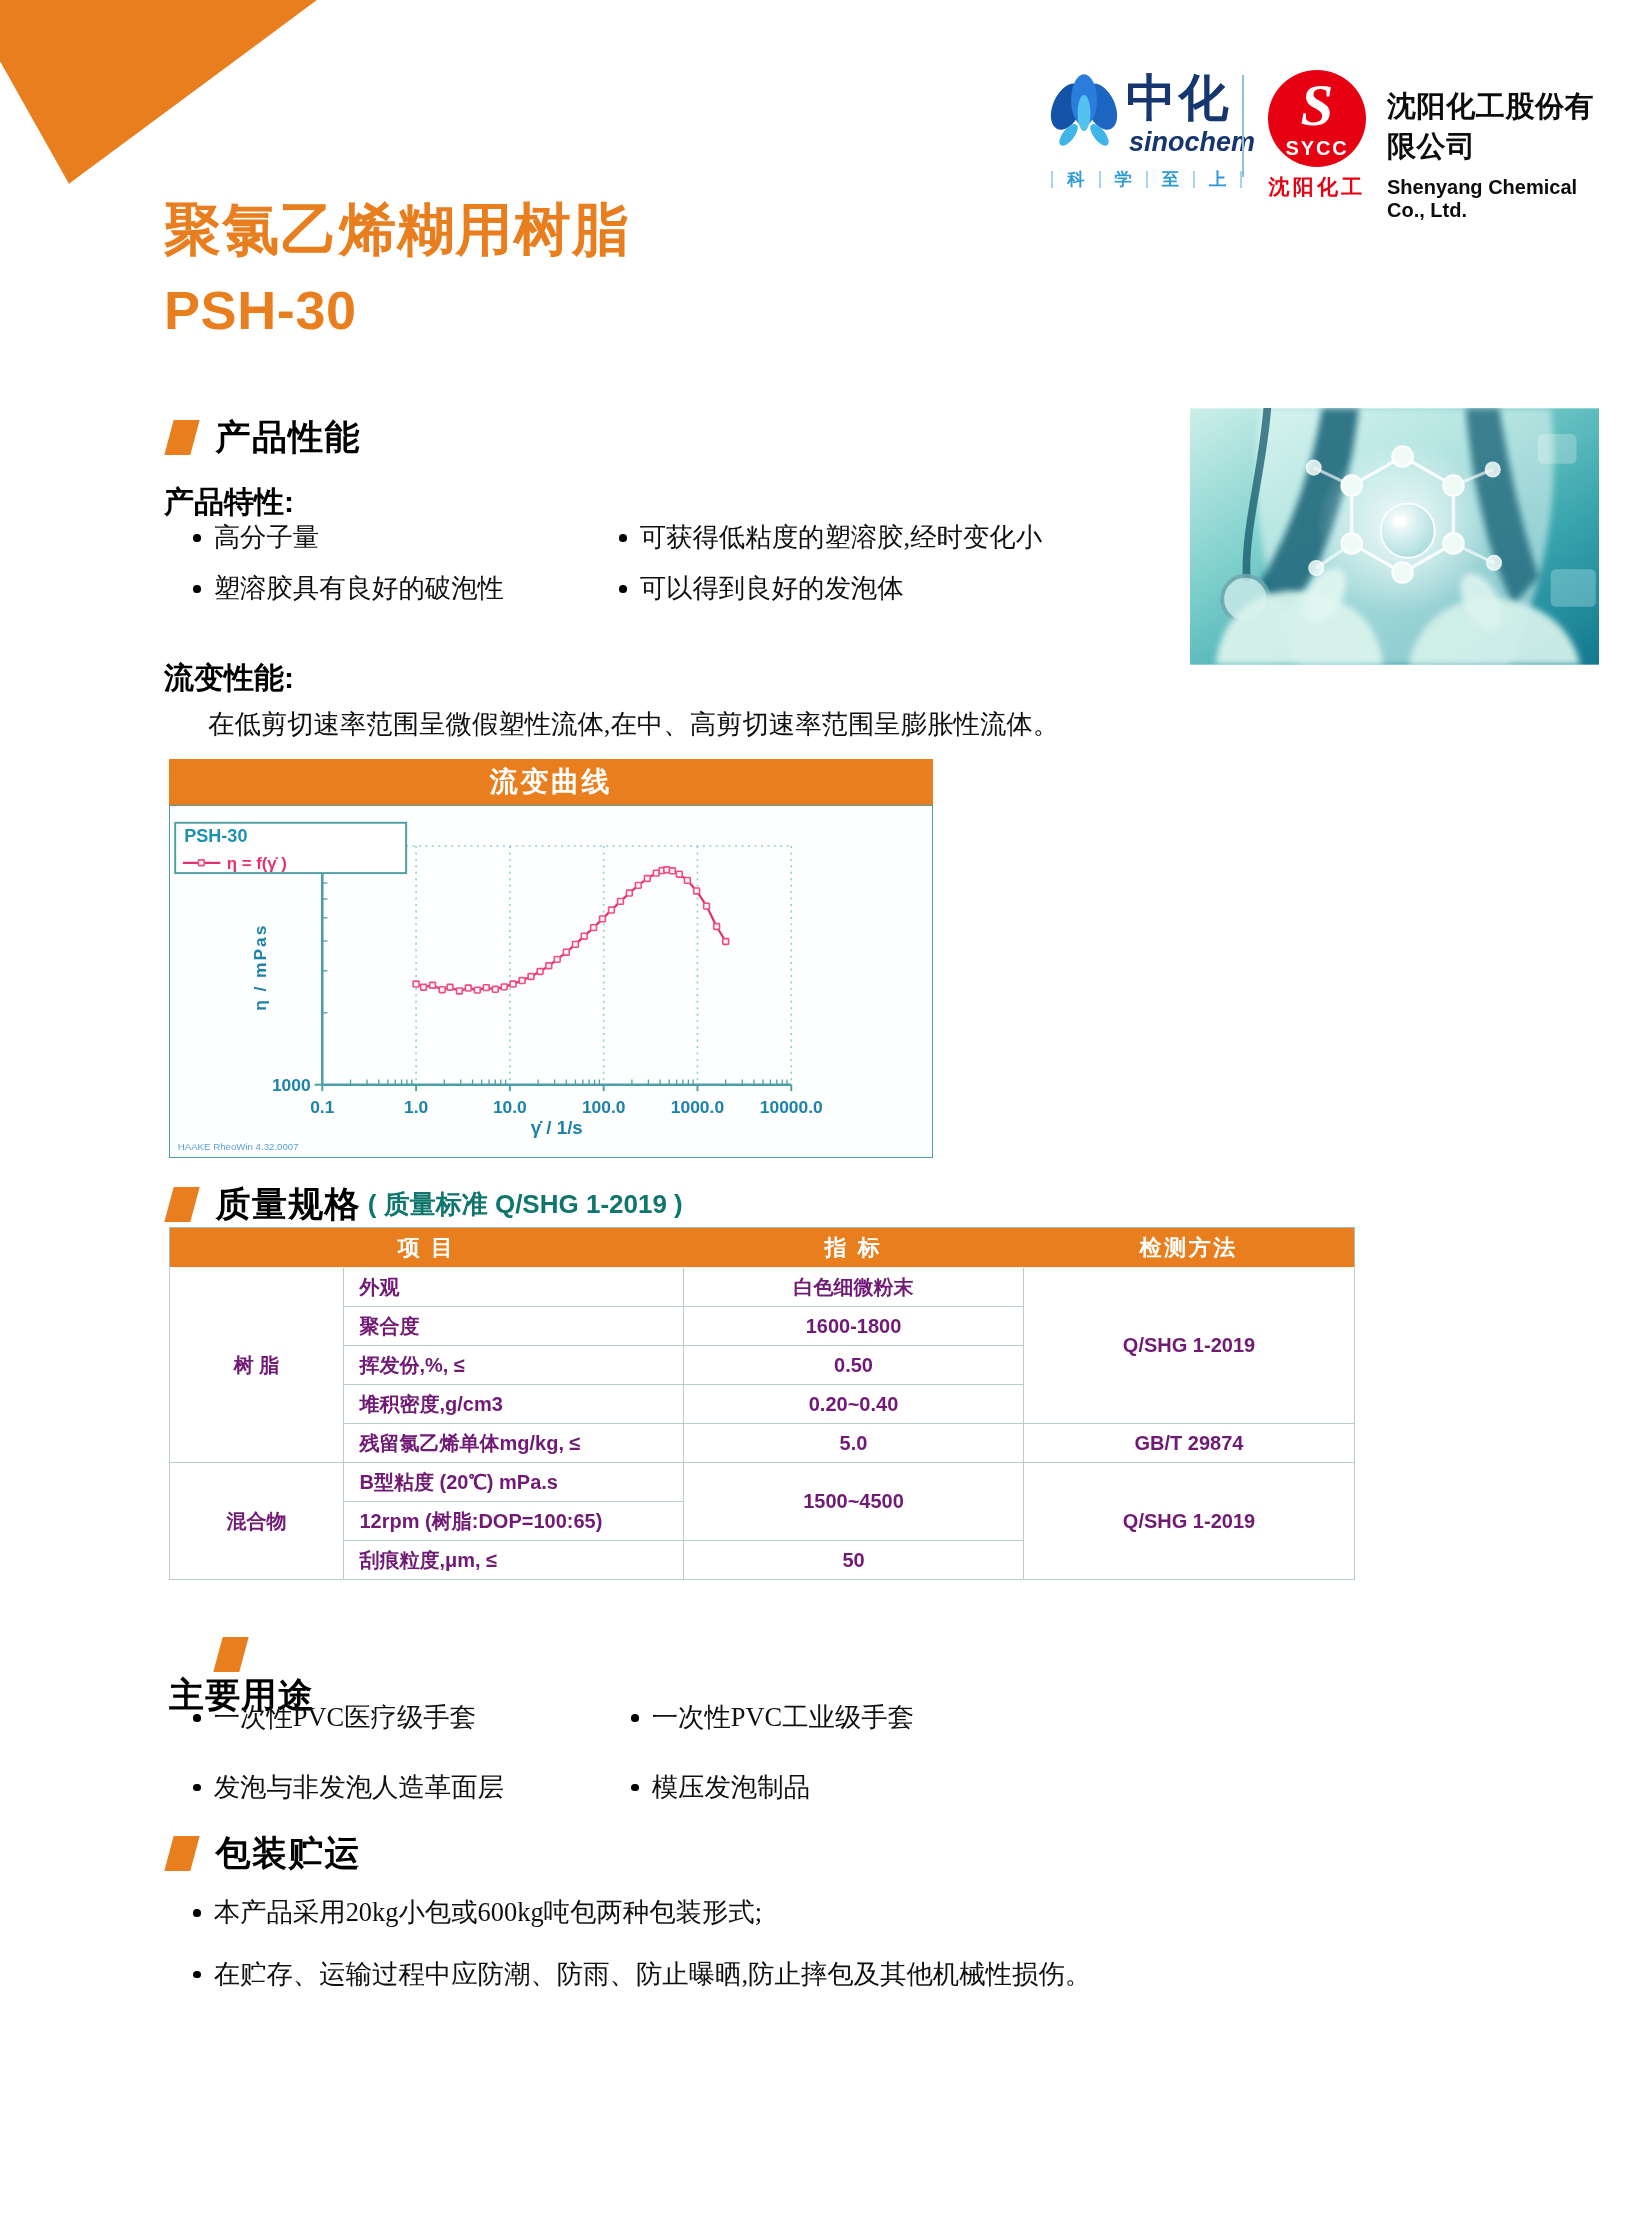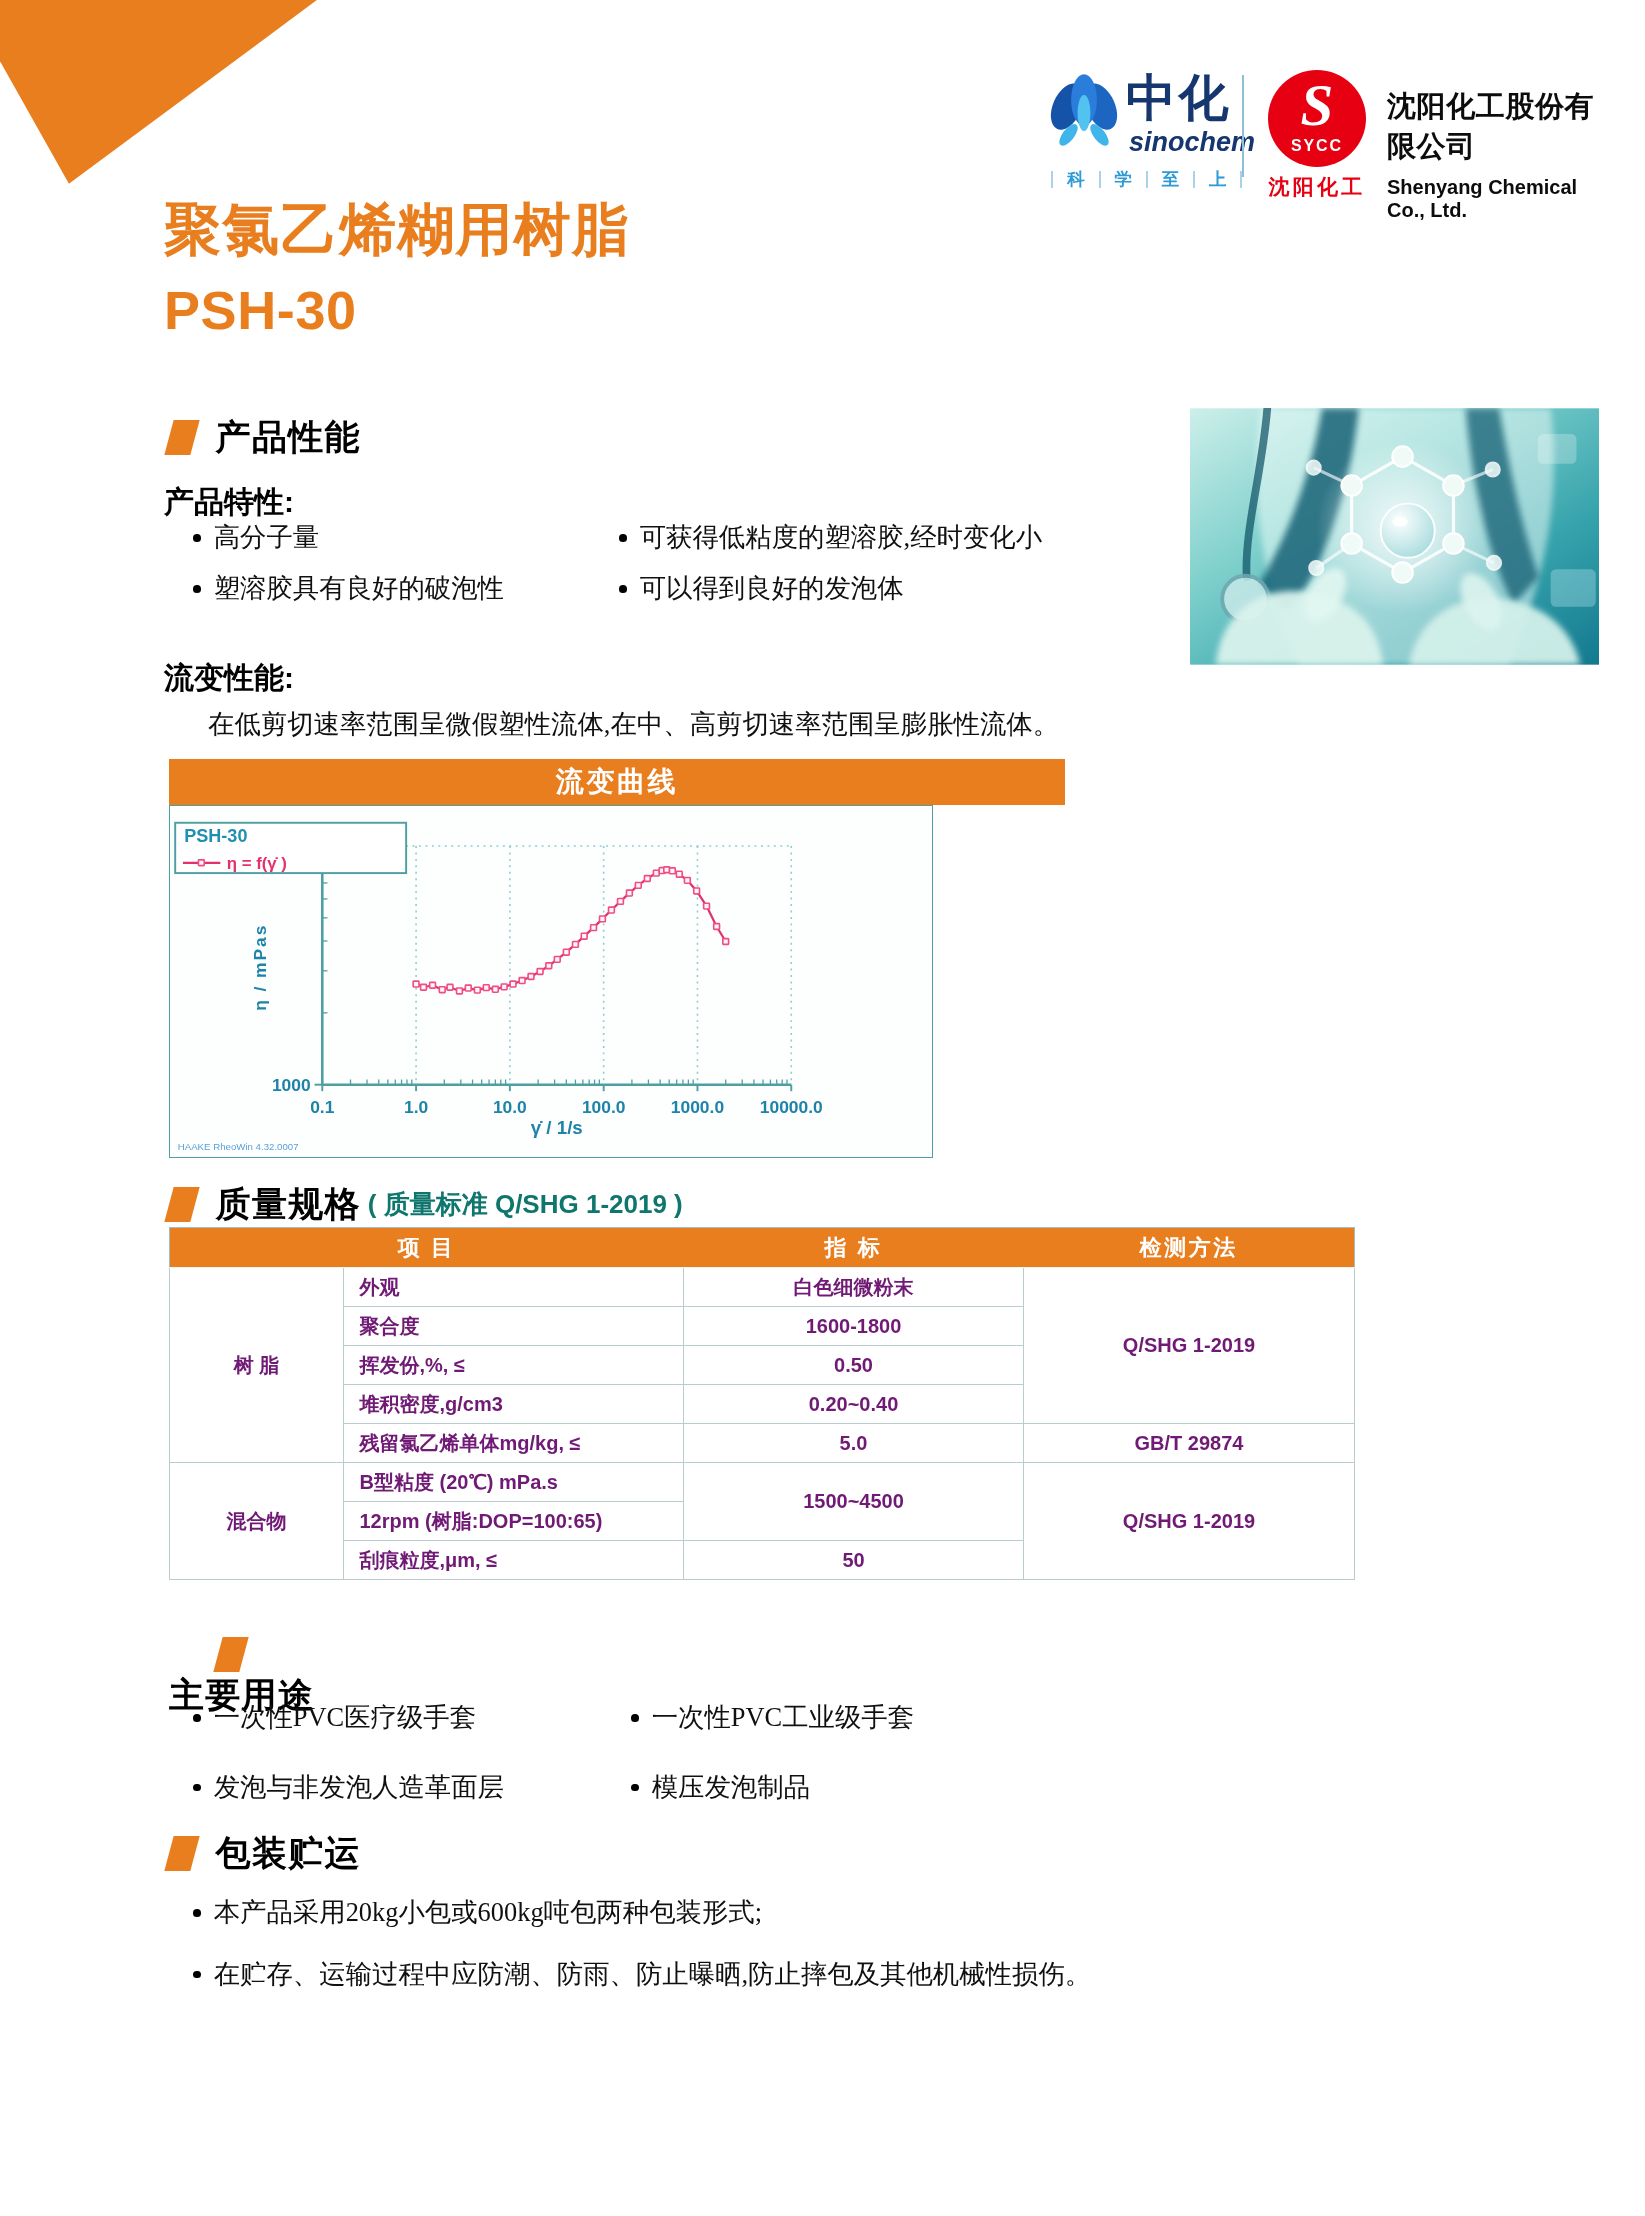--- a/index.html
+++ b/index.html
@@ -18,21 +18,21 @@
   .header { left:1045px; top:70px; width:567px; height:129px; }
   .lotus { left:3.9px; top:2.6px; }
   .sino-zh { left:81px; top:-5.2px; font-size:50px; font-weight:bold; color:var(--navy); letter-spacing:2.6px; }
   .sino-en { left:84px; top:57px; font-size:27px; font-style:italic; font-weight:bold; color:var(--navy); }
   .slogan { left:6.4px; top:97px; width:191px; display:flex; align-items:center; justify-content:space-between; color:var(--blue); font-size:17.4px; font-weight:bold; }
   .sl-sep { width:1.9px; height:17px; background:#A9D3EC; display:inline-block; }
   .hdr-divider { left:197px; top:5.2px; width:1.9px; height:102px; background:#8FC0D8; }
   .sycc { left:214px; top:0; width:116px; text-align:center; }
   .sycc-circle { position:relative; margin:0 auto; width:98px; height:97px; border-radius:50%; background:var(--red); }
   .sycc-s { position:absolute; left:0; right:0; top:1.3px; font-size:59px; font-weight:bold; font-style:italic; color:#fff; font-family:"Liberation Serif", serif; }
-  .sycc-abbr { position:absolute; left:0; right:0; top:67px; color:#fff; font-size:16px; font-weight:bold; letter-spacing:1.9px; }
+  .sycc-abbr { position:absolute; left:0; right:0; top:67px; color:#fff; font-size:20px; font-weight:bold; letter-spacing:1.9px; }
   .sycc-zh { margin-top:6.4px; color:var(--red); font-size:21px; font-weight:bold; letter-spacing:3.2px; font-family:"Liberation Serif", serif; }
   .company { left:342px; top:17px; }
   .company-zh { font-size:29px; font-weight:bold; color:#0c0c0c; letter-spacing:0.6px; }
   .company-en { font-size:20px; font-weight:bold; color:#0c0c0c; margin-top:9px; }
 
   
   .title { left:164px; top:192px; color:var(--accent); font-weight:bold; }
   .title-l1 { font-size:57px; letter-spacing:1.3px; }
   .title-l2 { font-size:54px; margin-top:10.3px; letter-spacing:0.6px; }
 
@@ -52,21 +52,21 @@
   .usage-grid { left:193px; top:1700px; width:980px; display:grid; grid-template-columns:438px 1fr; row-gap:34px; }
   .pack-list { left:193px; top:1895px; width:1322px; display:grid; row-gap:26px; }
 
   .rheo-head { left:164px; top:658px; }
   .rheo-text { left:208px; top:707px; width:1045px; font-size:26.4px; color:#101010; }
 
   
   .photo { left:1190px; top:408px; width:409px; height:257px; overflow:hidden; }
 
   
-  .chart-banner { left:169px; top:759px; width:896px; height:46px; background:var(--accent); display:flex; align-items:center; justify-content:center; color:#fff; font-size:28px; font-weight:bold; letter-spacing:2.6px; }
+  .chart-banner { left:169px; top:759px; width:764px; height:46px; background:var(--accent); display:flex; align-items:center; justify-content:center; color:#fff; font-size:28px; font-weight:bold; letter-spacing:2.6px; }
   .chart-box { left:169px; top:805px; width:764px; height:353px; background:#fdfefe; border:1.9px solid var(--frame); }
 
   
   .quality-head { left:169px; top:1181px; }
   .spec-table { left:169px; top:1227px; border-collapse:collapse; table-layout:fixed; width:1185px; border:1.3px solid #9FBFC2; }
   .spec-table th { background:var(--accent); color:#fff; height:40px; font-size:22px; font-weight:bold; letter-spacing:2.6px; border:none; border-bottom:1.9px solid #eef4f4; }
   .spec-table td { border:1.3px solid var(--tborder); height:39px; font-size:20px; font-weight:600; color:#701a75; }
   .td-group { text-align:center; font-size:21px; }
   .td-item { text-align:left; padding-left:15.5px; }
   .td-val, .td-method { text-align:center; }

